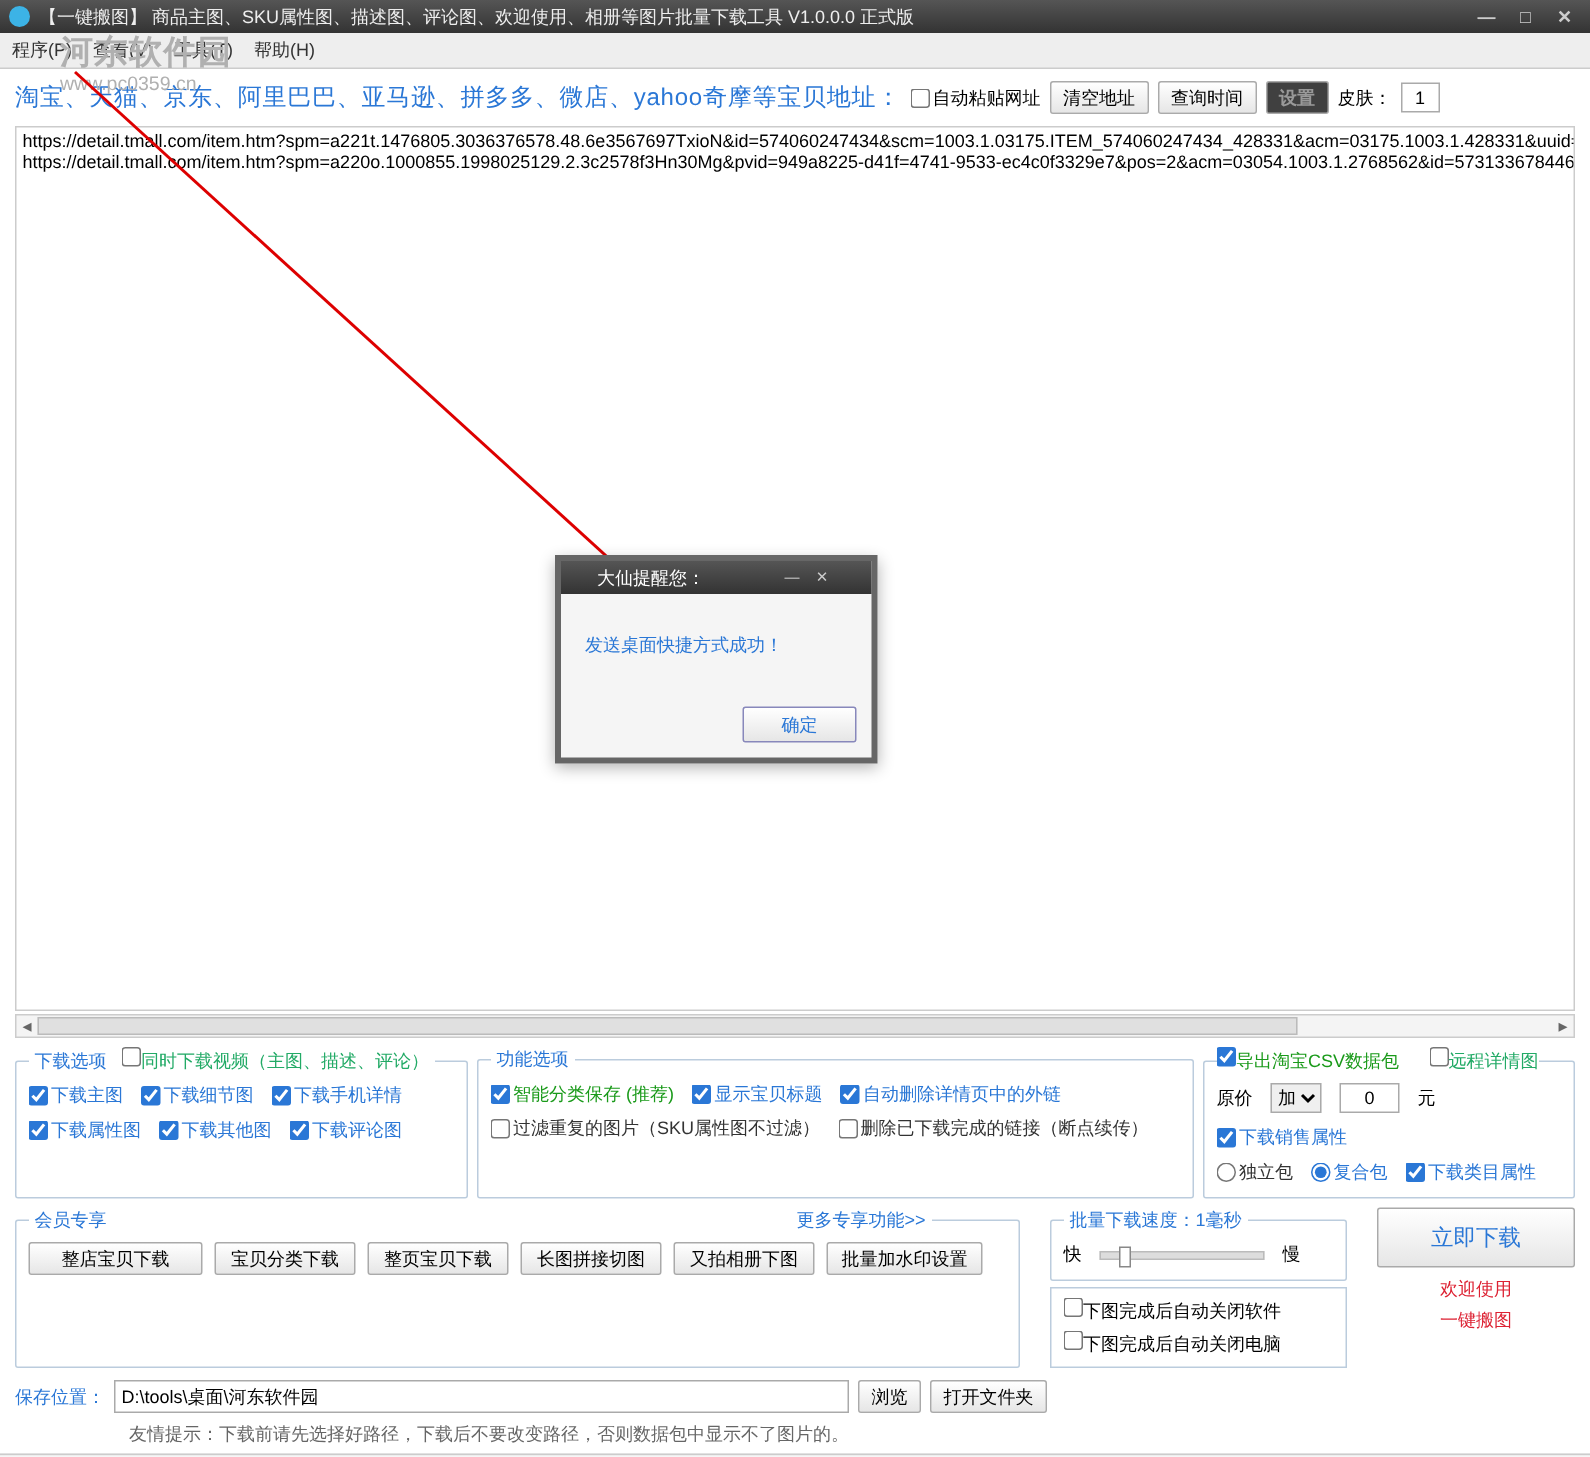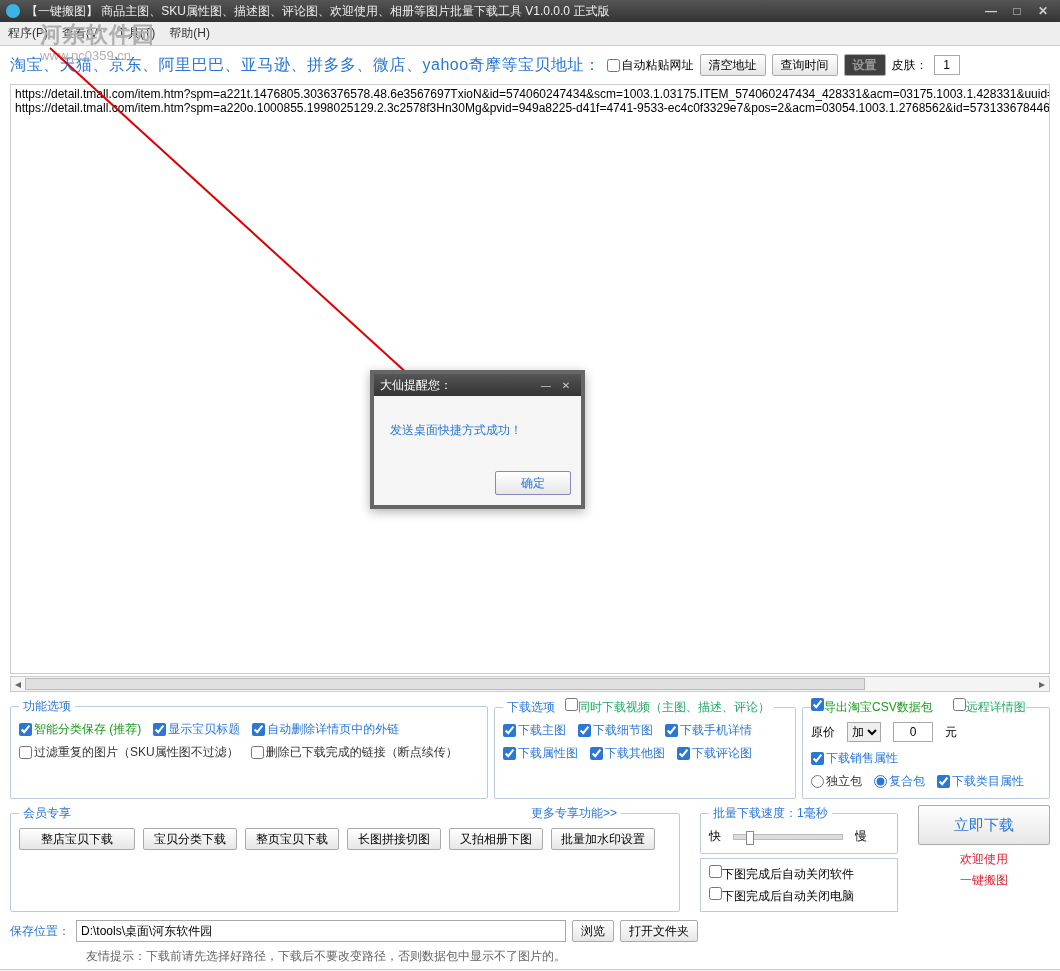--- a/index.html
+++ b/index.html
@@ -35,21 +35,21 @@
 .bottom-row{display:flex;gap:20px;padding:4px 10px;align-items:stretch;}
 .bottom-row fieldset{flex:0 0 auto;}
 .linklike{color:#2a77d6;cursor:pointer;}
 .big-btn{height:40px;width:132px;font-size:15px;}
 .save-row{display:flex;align-items:center;gap:6px;padding:4px 10px;}
 .save-row input[type=text]{height:22px;border:1px solid #aaa;padding:0 4px;width:490px;}
 .hint{color:#666;padding:2px 10px 4px 86px;}
 .statusbar{height:22px;background:#eee;border-top:1px solid #ccc;display:flex;align-items:center;padding:0 10px;gap:30px;}
 .red-arrow{position:absolute;left:40px;top:38px;z-index:20;pointer-events:none;}
 .dialog{position:absolute;left:370px;top:370px;width:215px;z-index:30;border:4px solid #666;background:#f5f5f5;box-shadow:0 3px 10px rgba(0,0,0,0.3);}
-.dialog .d-title{height:22px;background:linear-gradient(#555,#333);color:#fff;display:flex;align-items:center;padding:0 6px;font-size:11px;}
+.dialog .d-title{height:22px;background:linear-gradient(#555,#333);color:#fff;display:flex;align-items:center;padding:0 24px;font-size:11px;}
 .dialog .d-title .dbtns{margin-left:auto;display:flex;gap:2px;}
 .dialog .d-title .dbtn{width:18px;height:12px;color:#ccc;display:flex;align-items:center;justify-content:center;font-size:10px;}
 .dialog .d-body{padding:26px 16px;color:#2a77d6;font-size:12px;}
 .dialog .d-foot{display:flex;justify-content:flex-end;padding:6px 10px 10px;margin-left:12px;}
 .dialog .d-foot .btn{width:76px;height:24px;color:#2a77d6;border:1px solid #88b;}
 input[type=checkbox]{width:13px;height:13px;accent-color:#2a77d6;}
 input[type=radio]{accent-color:#2a77d6;}
 select{height:20px;border:1px solid #aaa;}
 .num{width:40px;height:20px;border:1px solid #aaa;text-align:center;}
 .speed-bar{height:6px;background:#ddd;border:1px solid #bbb;width:110px;position:relative;display:inline-block;vertical-align:middle;}
@@ -100,20 +100,52 @@
   <div class="ln">https://detail.tmall.com/item.htm?spm=a221t.1476805.3036376578.48.6e3567697TxioN&amp;id=574060247434&amp;scm=1003.1.03175.ITEM_574060247434_428331&amp;acm=03175.1003.1.428331&amp;uuid=p</div>
   <div class="ln">https://detail.tmall.com/item.htm?spm=a220o.1000855.1998025129.2.3c2578f3Hn30Mg&amp;pvid=949a8225-d41f=4741-9533-ec4c0f3329e7&amp;pos=2&amp;acm=03054.1003.1.2768562&amp;id=573133678446&amp;</div>
 </div>
 <div class="hscroll">
   <div class="arr l">◂</div>
   <div class="thumb"></div>
   <div class="arr r">▸</div>
 </div>
 
 <div class="groups">
+  <fieldset style="width:302px">
+    <legend><span class="blue">下载选项</span>&nbsp;&nbsp;&nbsp;<label><input type="checkbox" style=""><span>同时下载视频（主图、描述、评论）</span></label></legend>
+    <div class="chkline">
+      <label>
+          <input type="checkbox" checked="" style="">
+          <span class="blue">下载主图</span>
+        </label>
+      <label>
+          <input type="checkbox" checked="" style="">
+          <span class="blue">下载细节图</span>
+        </label>
+      <label>
+          <input type="checkbox" checked="" style="">
+          <span class="blue">下载手机详情</span>
+        </label>
+    </div>
+    <div class="chkline" style="margin-top:6px">
+      <label>
+          <input type="checkbox" checked="" style="">
+          <span class="blue">下载属性图</span>
+        </label>
+      <label>
+          <input type="checkbox" checked="" style="">
+          <span class="blue">下载其他图</span>
+        </label>
+      <label>
+          <input type="checkbox" checked="" style="">
+          <span class="blue">下载评论图</span>
+        </label>
+    </div>
+  </fieldset>
+
   <fieldset style="width:478px">
     <legend class="blue">功能选项</legend>
     <div class="chkline">
       <label>
           <input type="checkbox" checked="" style="">
           <span class="green">智能分类保存 (推荐)</span>
         </label>
       <label>
           <input type="checkbox" checked="" style="">
           <span class="blue">显示宝贝标题</span>
@@ -124,52 +156,20 @@
         </label>
     </div>
     <div class="chkline" style="margin-top:6px">
       <label>
           <input type="checkbox" style="">
           <span>过滤重复的图片（SKU属性图不过滤）</span>
         </label>
       <label>
           <input type="checkbox" style="">
           <span>删除已下载完成的链接（断点续传）</span>
-        </label>
-    </div>
-  </fieldset>
-
-  <fieldset style="width:302px">
-    <legend><span class="blue">下载选项</span>&nbsp;&nbsp;&nbsp;<label><input type="checkbox" style=""><span>同时下载视频（主图、描述、评论）</span></label></legend>
-    <div class="chkline">
-      <label>
-          <input type="checkbox" checked="" style="">
-          <span class="blue">下载主图</span>
-        </label>
-      <label>
-          <input type="checkbox" checked="" style="">
-          <span class="blue">下载细节图</span>
-        </label>
-      <label>
-          <input type="checkbox" checked="" style="">
-          <span class="blue">下载手机详情</span>
-        </label>
-    </div>
-    <div class="chkline" style="margin-top:6px">
-      <label>
-          <input type="checkbox" checked="" style="">
-          <span class="blue">下载属性图</span>
-        </label>
-      <label>
-          <input type="checkbox" checked="" style="">
-          <span class="blue">下载其他图</span>
-        </label>
-      <label>
-          <input type="checkbox" checked="" style="">
-          <span class="blue">下载评论图</span>
         </label>
     </div>
   </fieldset>
 
   <fieldset style="flex:1">
     <legend style="border:none;padding:0">
       <label><input type="checkbox" checked="" style=""><span class="green">导出淘宝CSV数据包</span></label>
       &nbsp;&nbsp;&nbsp;&nbsp;
       <label><input type="checkbox" style=""><span>远程详情图</span></label>
     </legend>

